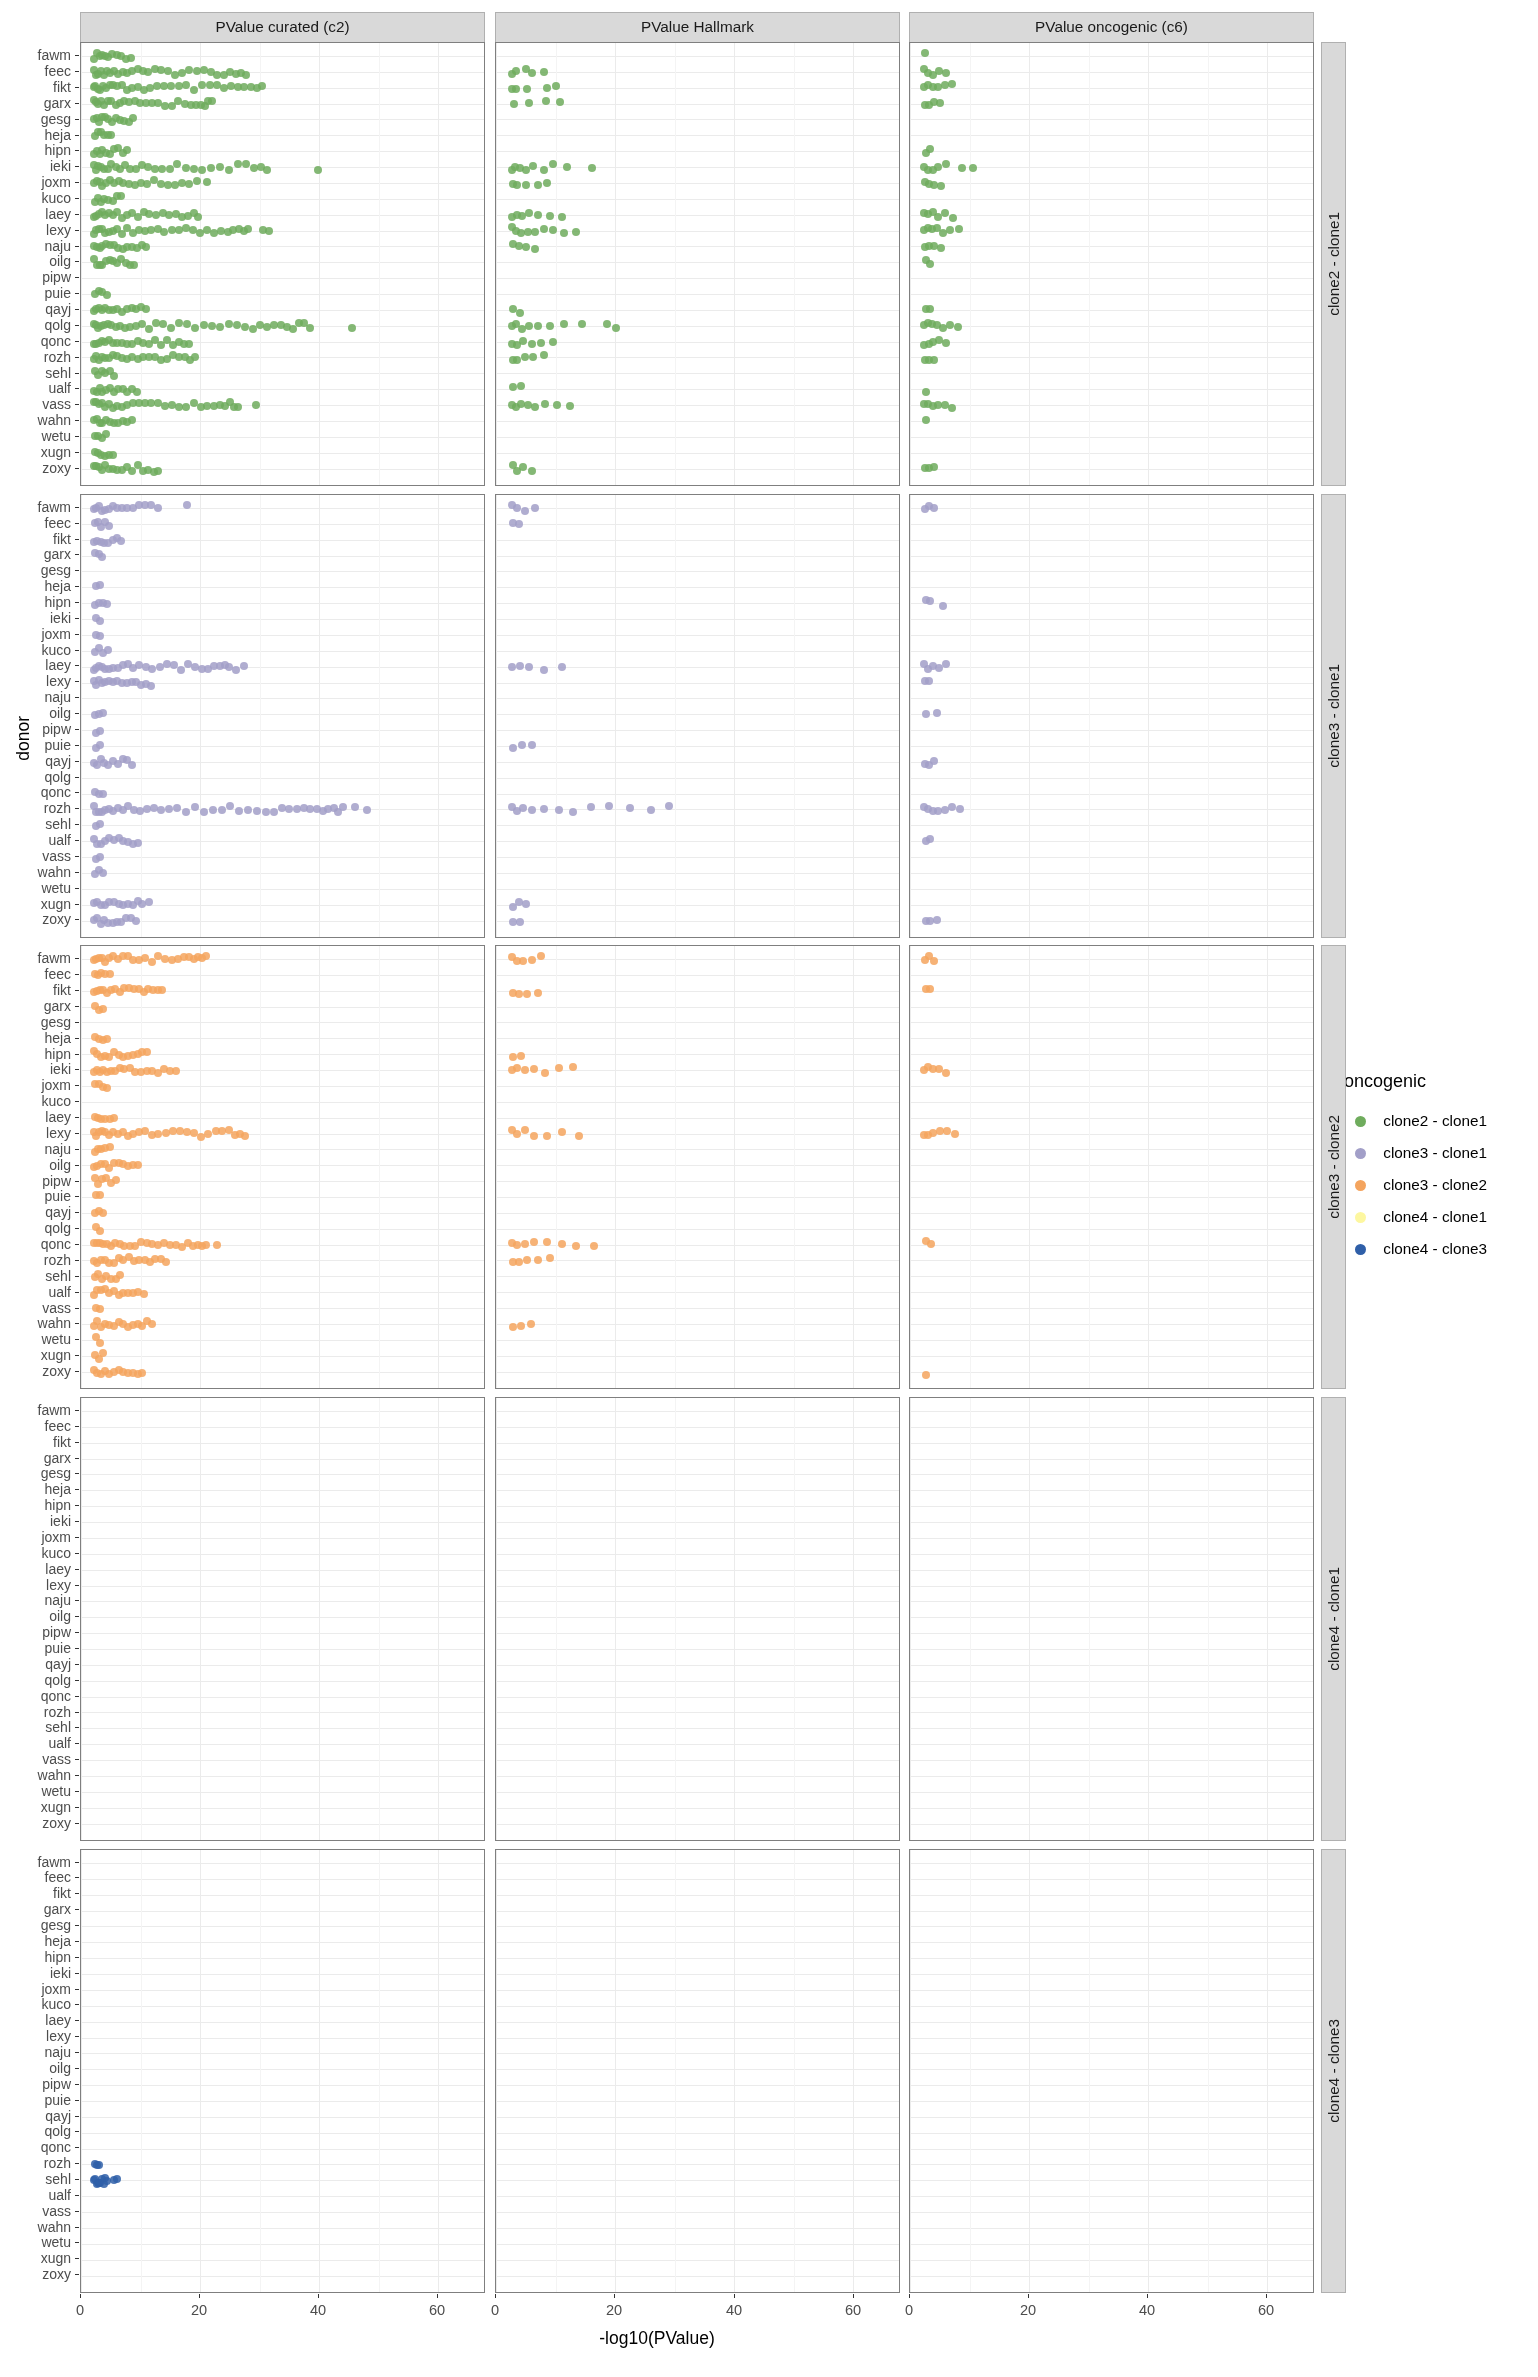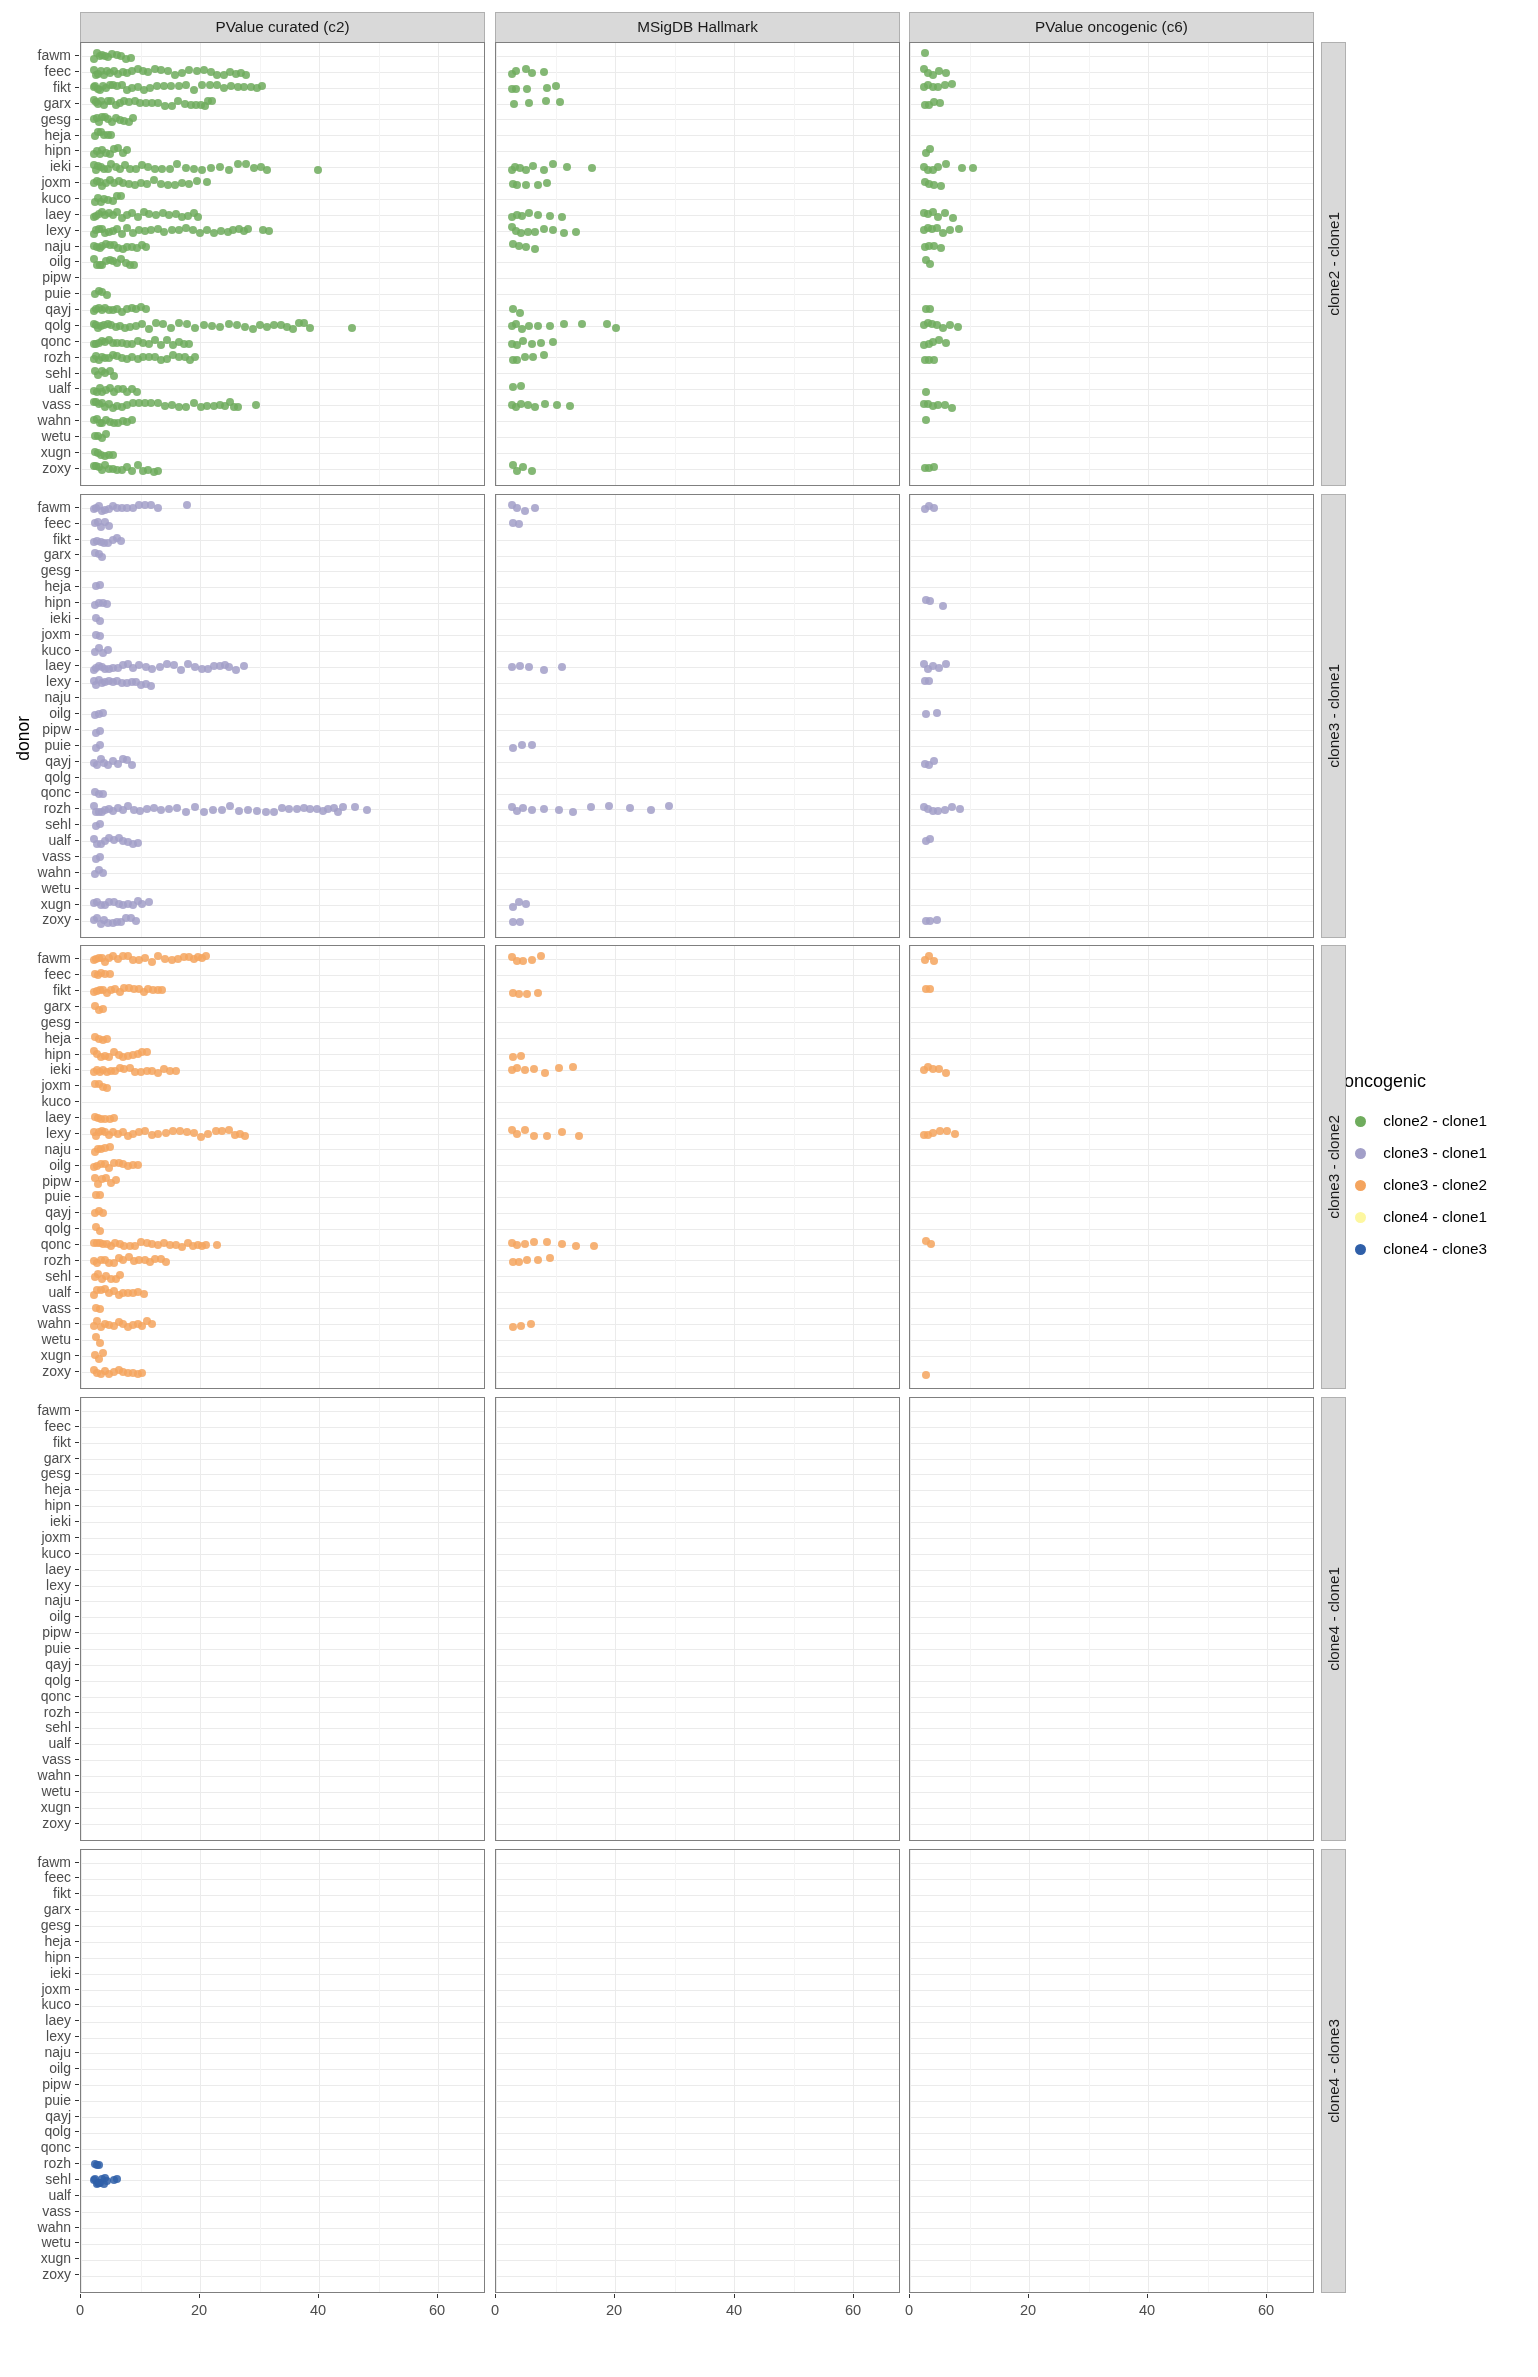--- a/index.html
+++ b/index.html
@@ -136,20 +136,21 @@
     color: #000000;
     margin-left: 7.3px;
     white-space: nowrap;
   }
 </style>
 </head>
 <body>
 
 <div id="root">
   <div id="axis-title-y" style="left: 13px; top: 716px;">donor</div>
+  <div id="axis-title-x" style="top: 2328px; left: 0px; width: 1314px;">-log10(PValue)</div>
   <div id="legend">
     <div id="legend-title">oncogenic</div>
     <div id="legend-rows">
         <div class="legend-row">
           <div class="legend-key">
             <div class="legend-dot" style="background: rgb(111, 172, 93);"></div>
           </div>
           <div class="legend-label">clone2 - clone1</div>
         </div>
         <div class="legend-row">
@@ -175,21 +176,21 @@
             <div class="legend-dot" style="background: rgb(47, 95, 168);"></div>
           </div>
           <div class="legend-label">clone4 - clone3</div>
         </div>
       </div>
   </div>
 <div class="strip" style="position: absolute; left: 80px; top: 11.7px; width: 405px; height: 31px;">
       <span>PValue curated (c2)</span>
     </div>
     <div class="strip" style="position: absolute; left: 495px; top: 11.7px; width: 405px; height: 31px;">
-      <span>MSigDB Hallmark</span>
+      <span>PValue Hallmark</span>
     </div>
     <div class="strip" style="position: absolute; left: 909px; top: 11.7px; width: 405px; height: 31px;">
       <span>PValue oncogenic (c6)</span>
     </div>
     <div class="strip strip-right" style="position: absolute; left: 1321px; top: 42px; width: 25px; height: 444px;">
       <span>clone2 - clone1</span>
     </div>
     <div class="strip strip-right" style="position: absolute; left: 1321px; top: 494px; width: 25px; height: 444px;">
       <span>clone3 - clone1</span>
     </div>

